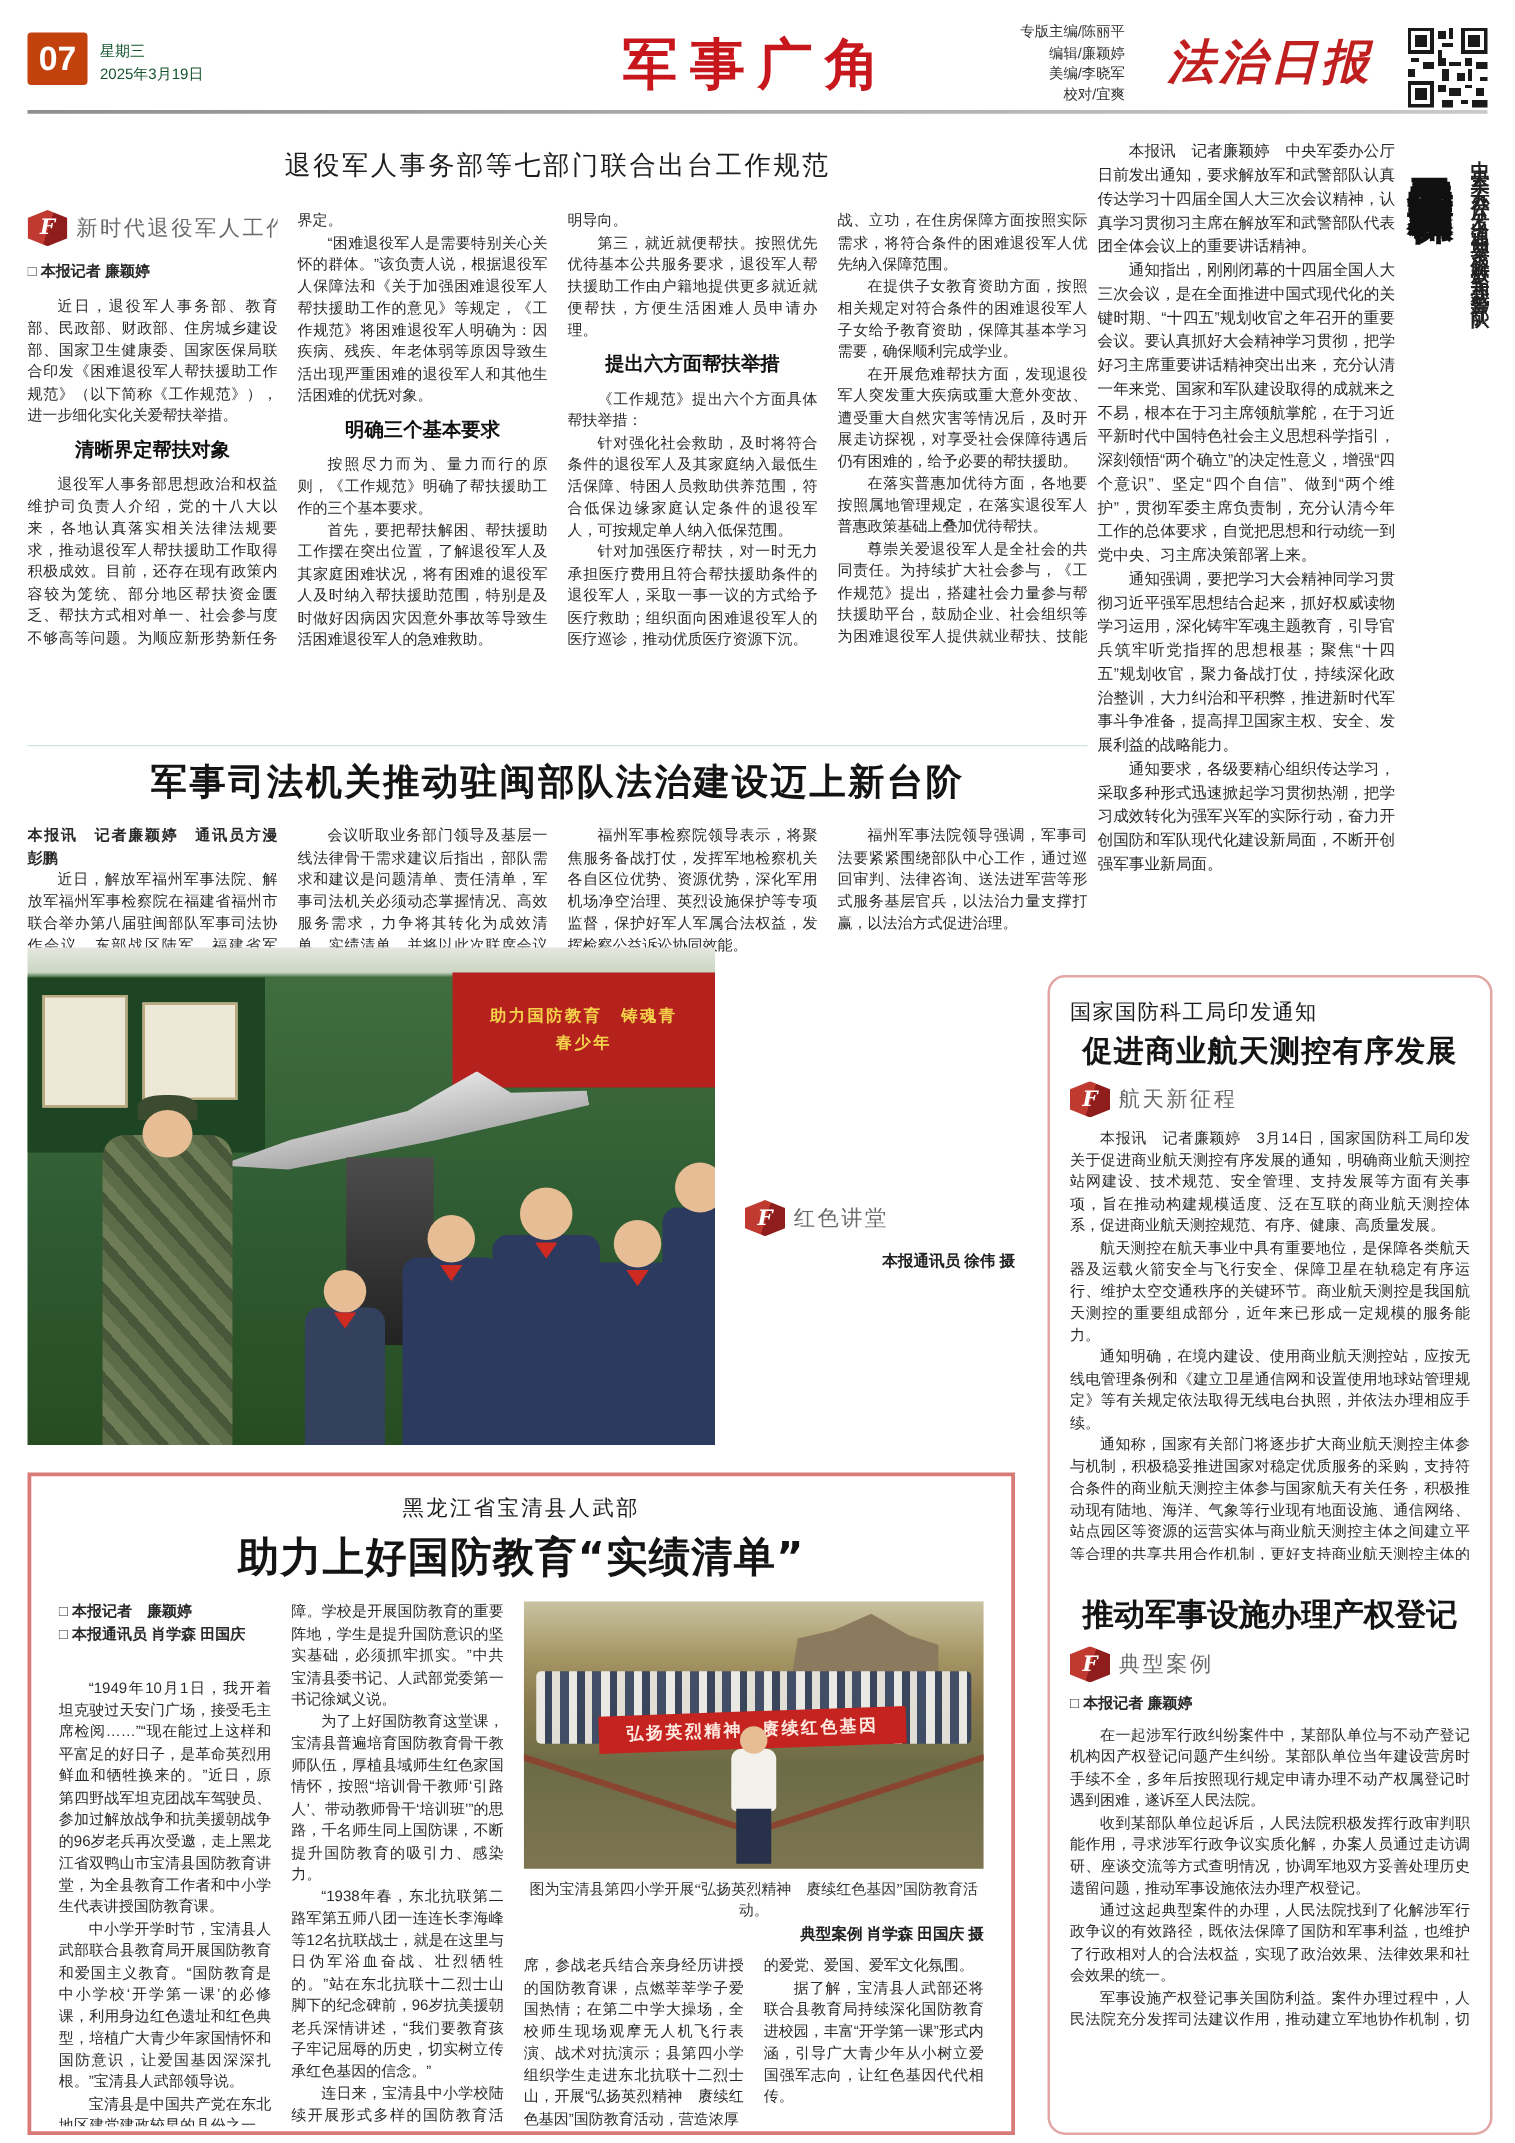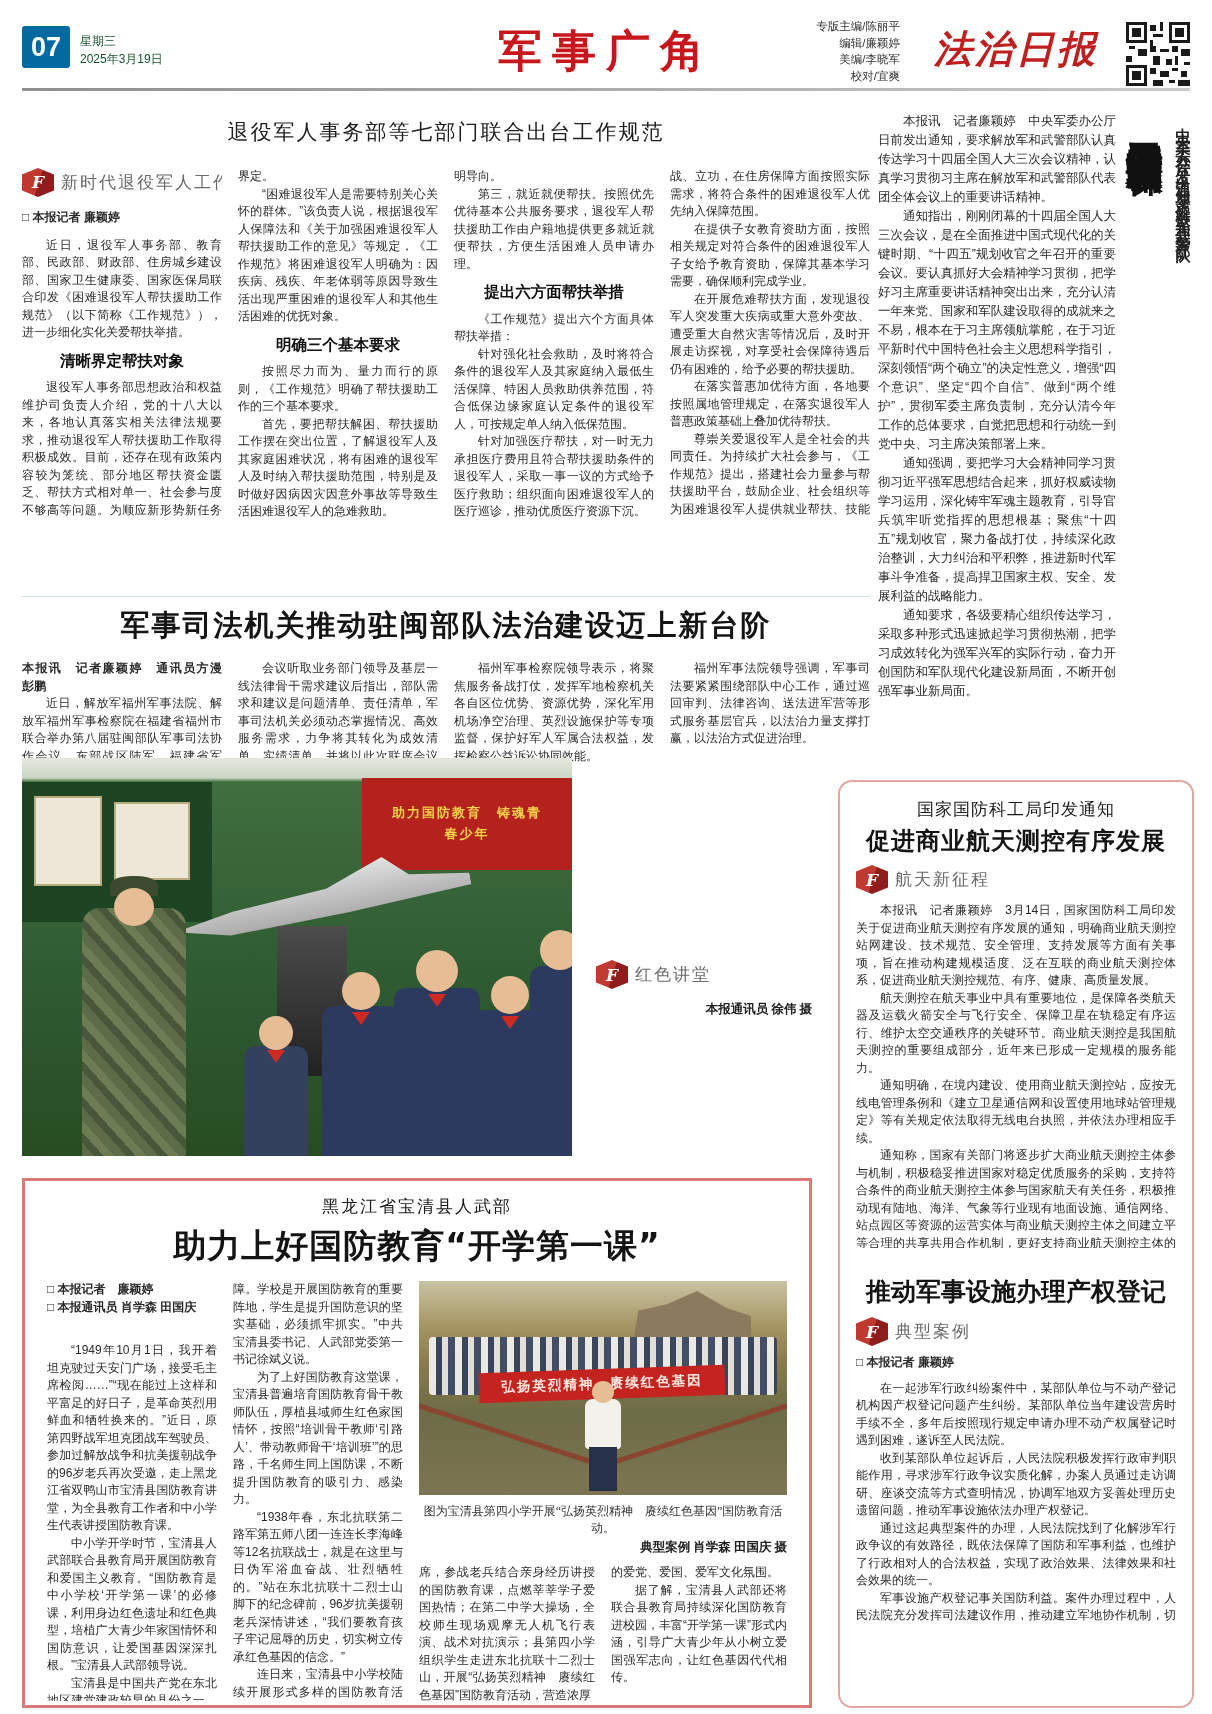--- a/index.html
+++ b/index.html
@@ -1,20 +1,20 @@
 <!DOCTYPE html>
 <html><head>
 <meta charset="utf-8">
 <style>
   html,body{margin:0;padding:0;background:#ffffff;}
   .page{position:relative;width:1212px;height:1714px;background:#fff;overflow:hidden;
         font-family:"Liberation Sans",sans-serif;color:#2a2a2a;}
   
   .hdr{position:absolute;left:22px;top:16px;right:22px;height:68px;}
-  .pagenum{position:absolute;left:0;top:10px;width:48px;height:42px;background:#0369a1;color:#fff;
+  .pagenum{position:absolute;left:0;top:10px;width:48px;height:42px;background:#c2410c;color:#fff;
            font-weight:bold;font-size:27px;display:flex;align-items:center;justify-content:center;border-radius:3px;}
   .dateblk{position:absolute;left:58px;top:16px;font-size:12px;line-height:1.5;color:#14532d;}
   .secttitle{position:absolute;left:50%;top:6px;transform:translateX(-50%);font-size:44px;font-weight:900;
              color:#c8161d;letter-spacing:10px;font-family:"DejaVu Sans",sans-serif;white-space:nowrap;}
   .credits{position:absolute;right:290px;top:2px;font-size:11.5px;line-height:1.45;text-align:right;color:#333;}
   .masthead{position:absolute;right:92px;top:8px;font-family:"DejaVu Serif",serif;font-style:italic;font-weight:bold;
             font-size:38px;color:#c01f1f;letter-spacing:3px;white-space:nowrap;}
   .qr{position:absolute;right:0;top:6px;width:64px;height:64px;}
   .toprule{position:absolute;left:22px;right:22px;top:88px;height:3px;
            background:linear-gradient(90deg,#8f8f8f,#c9c9c9);}
@@ -93,21 +93,21 @@
   .a5{position:absolute;left:878px;top:112px;width:314px;height:648px;display:flex;gap:10px;}
   .a5body{flex:1;font-size:12.5px;line-height:19px;overflow:hidden;}
   .a5body p{margin:0;text-indent:2em;text-align:justify;}
   .vhead{writing-mode:vertical-rl;text-orientation:upright;font-size:37px;font-weight:bold;line-height:1;
          font-family:"DejaVu Sans",sans-serif;color:#111;letter-spacing:1px;flex:none;}
   .vkick{writing-mode:vertical-rl;text-orientation:upright;font-size:15px;font-weight:bold;color:#222;
          letter-spacing:6px;flex:none;padding-top:4px;}
   
   .rbox{position:absolute;left:838px;top:780px;width:356px;height:928px;border:2px solid #e2a6a4;
         border-radius:14px;box-sizing:border-box;padding:14px 16px;background:#fff;}
-  .a6kick{text-align:center;font-size:17px;color:#1a1a1a;letter-spacing:1px;margin:2px 0 4px;}
+  .a6kick{text-align:left;font-size:17px;color:#1a1a1a;letter-spacing:1px;margin:2px 0 4px;}
   .a6head{text-align:center;font-size:24px;font-weight:bold;color:#141414;letter-spacing:1px;
           font-family:"DejaVu Sans",sans-serif;margin:0 0 8px;}
   .rbody{font-size:12px;line-height:17.5px;overflow:hidden;}
   .rbody p{margin:0;text-indent:2em;text-align:justify;}
   .a7head{text-align:center;font-size:25px;font-weight:bold;line-height:1.4;color:#141414;
           font-family:"DejaVu Sans",sans-serif;margin:26px 0 8px;}
 </style>
 </head>
 <body>
 
@@ -271,21 +271,21 @@
       <div class="cube">
           <span>F</span>
         </div>
       <div class="labeltext">红色讲堂</div>
     </div>
     <div class="credit">本报通讯员 徐伟 摄</div>
   </div>
 
   <div class="a4box">
     <div class="a4kick">黑龙江省宝清县人武部</div>
-    <div class="a4head">助力上好国防教育“开学第一课”</div>
+    <div class="a4head">助力上好国防教育“实绩清单”</div>
     <div class="a4row">
       <div class="a4c">
         <p class="noind" style="font-weight:bold;">□ 本报记者　廉颖婷</p>
         <p class="noind" style="font-weight:bold;margin-bottom:26px;">□ 本报通讯员 肖学森 田国庆</p>
         <p>“1949年10月1日，我开着坦克驶过天安门广场，接受毛主席检阅……”“现在能过上这样和平富足的好日子，是革命英烈用鲜血和牺牲换来的。”近日，原第四野战军坦克团战车驾驶员、参加过解放战争和抗美援朝战争的96岁老兵再次受邀，走上黑龙江省双鸭山市宝清县国防教育讲堂，为全县教育工作者和中小学生代表讲授国防教育课。</p>
         <p>中小学开学时节，宝清县人武部联合县教育局开展国防教育和爱国主义教育。“国防教育是中小学校‘开学第一课’的必修课，利用身边红色遗址和红色典型，培植广大青少年家国情怀和国防意识，让爱国基因深深扎根。”宝清县人武部领导说。</p>
         <p>宝清县是中国共产党在东北地区建党建政较早的县份之一，也是抗联将士战斗过的红色热土，县域内红色遗址遗迹众多、红色资源丰富。</p>
 
       </div>
       <div class="a4c">

